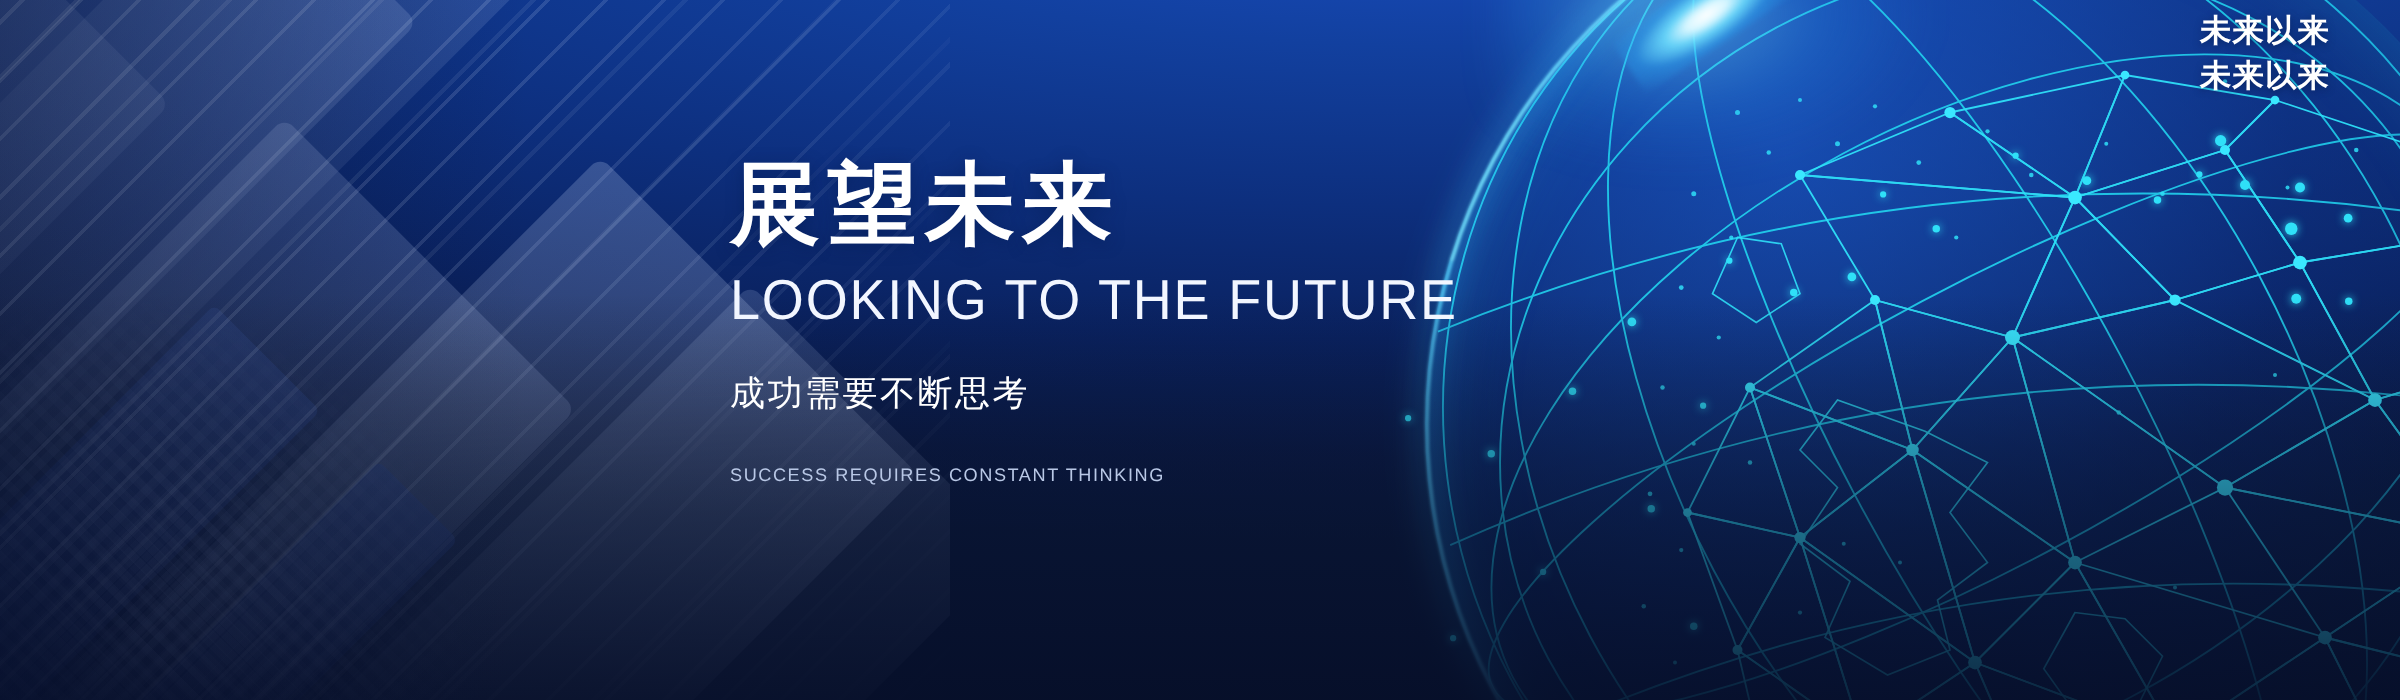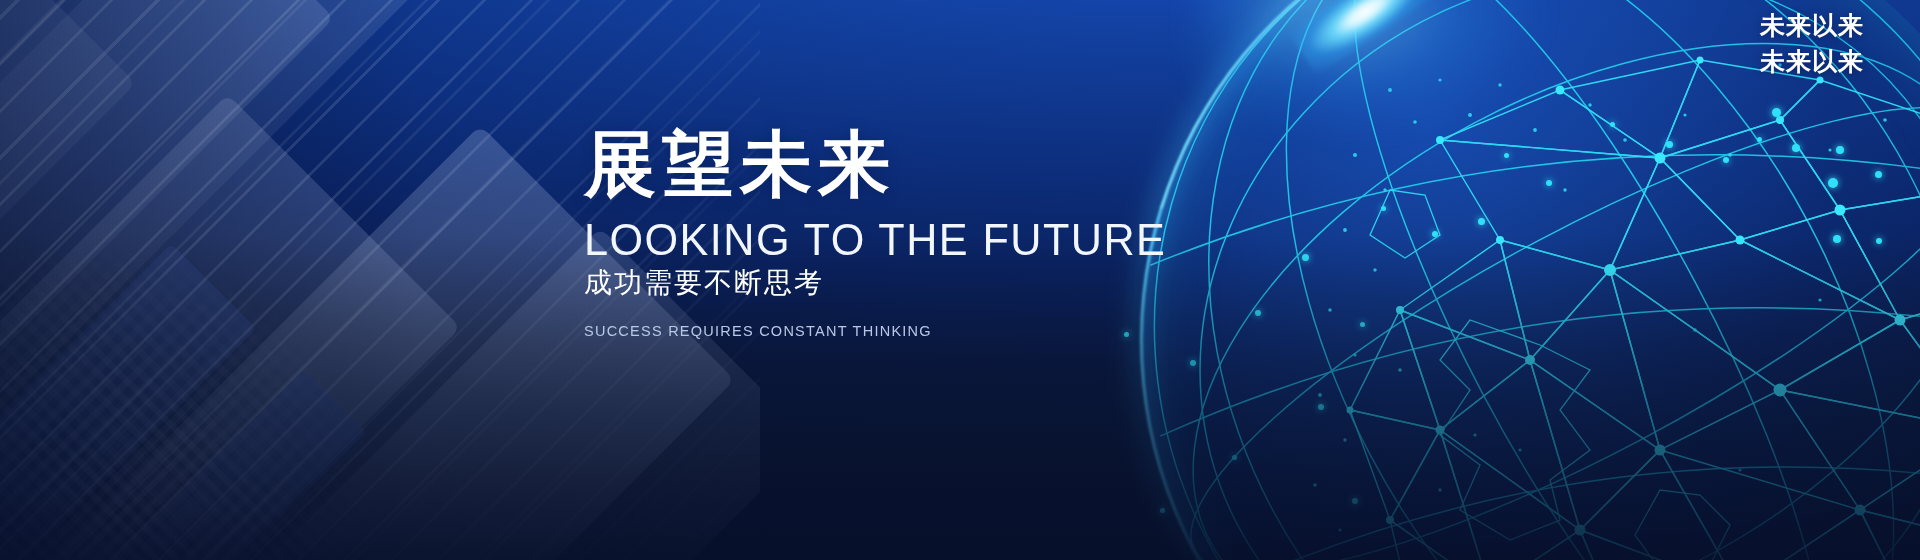--- a/index.html
+++ b/index.html
@@ -186,27 +186,27 @@
     text-shadow:0 2px 14px rgba(0,25,75,.45);
   }
   .title-en{
     margin-top:16px;
     color:#f2f6ff;
     font-size:45px; line-height:1.05; font-weight:300;
     letter-spacing:1.5px;
     transform:scaleX(.96); transform-origin:left center;
   }
   .sub-cn{
-    margin-top:0;
+    margin-top:32px;
     color:#ffffff;
     font-size:28px; line-height:1.42; font-weight:500;
     letter-spacing:2px;
   }
   .sub-en{
-    margin-top:14px;
+    margin-top:32px;
     color:#b9c8e6;
     font-size:14.5px; line-height:1.95; font-weight:400;
     letter-spacing:1.25px;
   }
 </style>
 </head>
 <body>
 
 <div id="banner">
 

